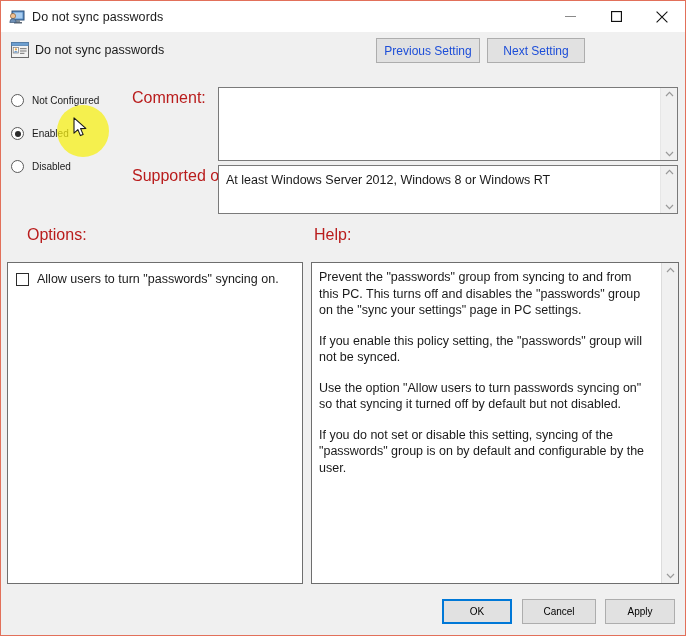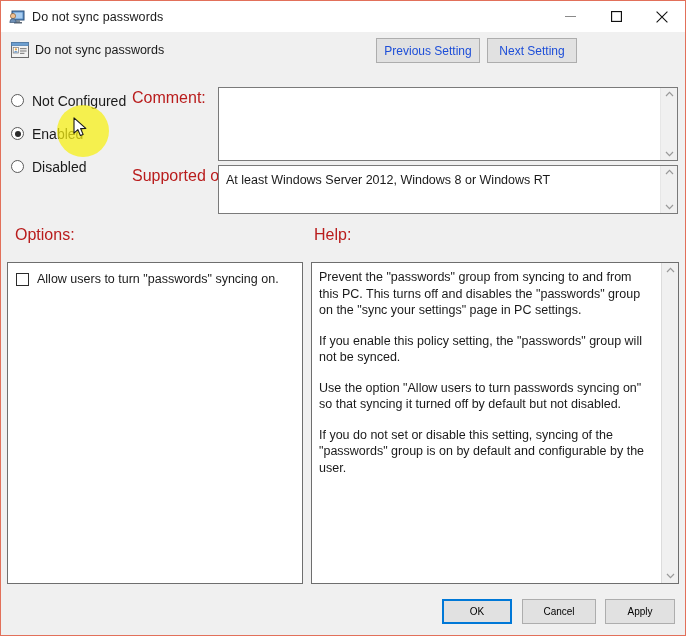--- a/index.html
+++ b/index.html
@@ -84,21 +84,21 @@
     height: 25px;
     background: #e1e1e1;
     border: 1px solid #adadad;
     font-family: "Liberation Sans", sans-serif;
     font-size: 12px;
     color: #1d4ed8;
     cursor: default;
     padding: 0;
   }
   .navbtn-prev { left: 375px; width: 104px; }
-  .navbtn-next { left: 486px; width: 90px; }
+  .navbtn-next { left: 486px; width: 98px; }
 
   
   .radios {
     position: absolute;
     left: 10px; top: 88px;
     width: 120px;
   }
   .radio-row {
     display: flex;
     align-items: center;
@@ -117,34 +117,34 @@
   }
   .radio-mark.checked::after {
     content: "";
     position: absolute;
     left: 2.5px; top: 2.5px;
     width: 6px; height: 6px;
     border-radius: 50%;
     background: #2b2b2b;
   }
   .radio-label {
-    font-size: 14px;
+    font-size: 10px;
     color: #1a1a1a;
     white-space: nowrap;
   }
 
   
   .field-label {
     position: absolute;
     font-size: 16px;
     color: #b91c1c;
   }
   .lbl-comment { left: 131px; top: 88px; }
   .lbl-supported { left: 131px; top: 166px; }
-  .lbl-options { left: 14px; top: 225px; text-align: center; }
+  .lbl-options { left: 26px; top: 225px; text-align: center; }
   .lbl-help { left: 313px; top: 225px; }
 
   .textbox {
     position: absolute;
     background: #ffffff;
     border: 1px solid #7a7a7a;
     box-sizing: border-box;
     display: flex;
   }
   .tb-comment { left: 217px; top: 86px; width: 460px; height: 74px; }

